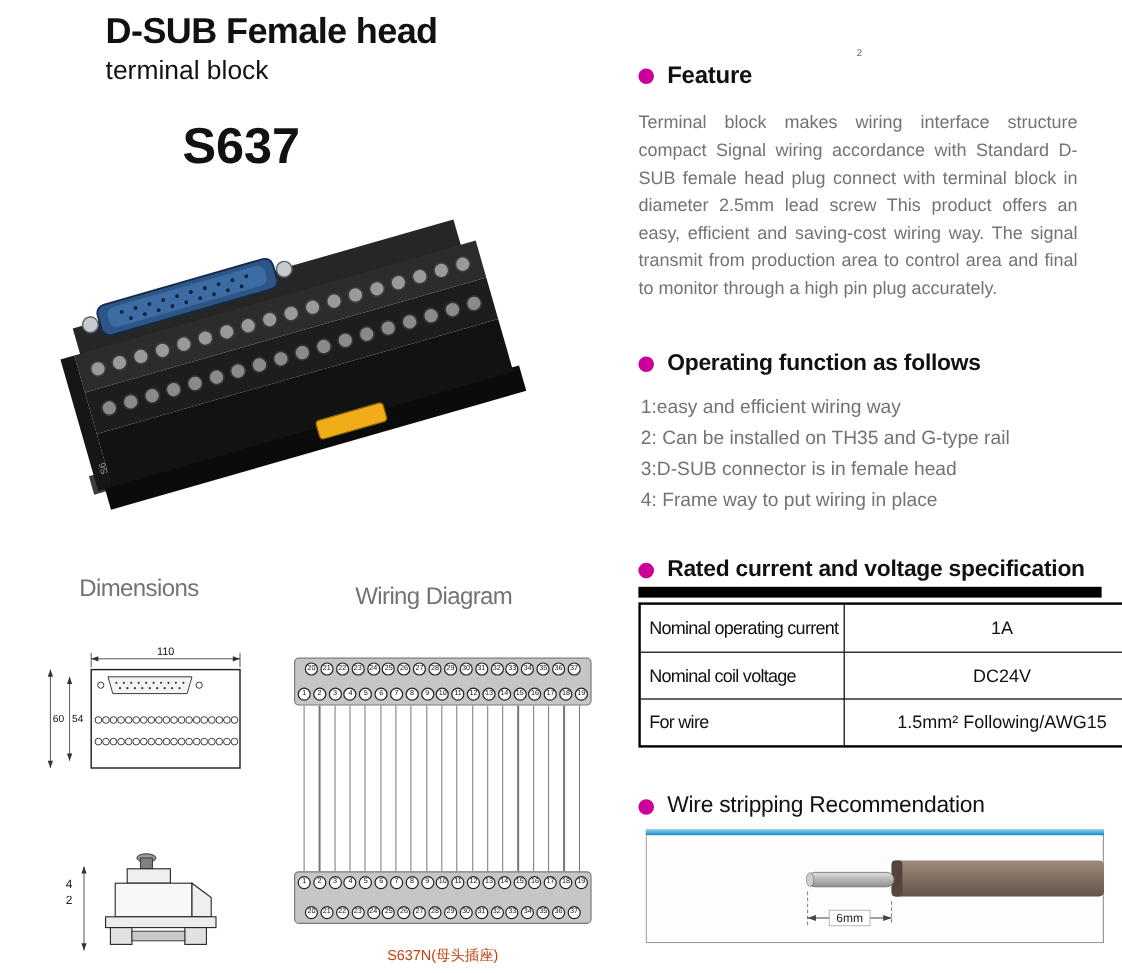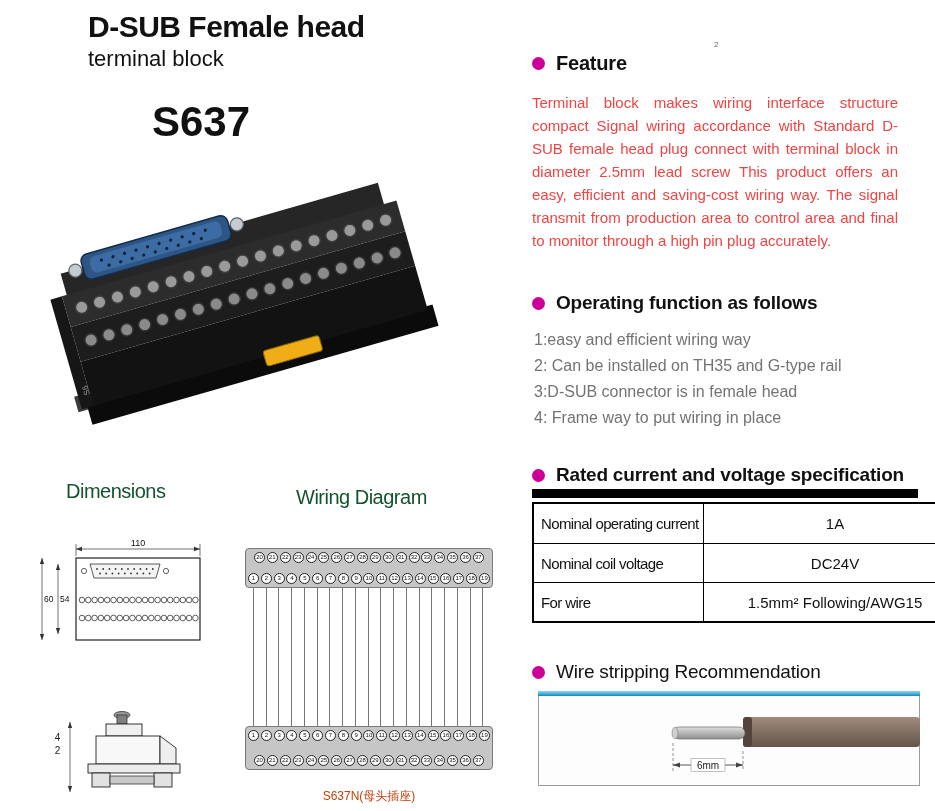--- a/index.html
+++ b/index.html
@@ -2,26 +2,26 @@
 <html><head>
 <meta charset="utf-8">
 <style>
   html,body{margin:0;padding:0;background:#fff;}
   .page{position:relative;width:935px;height:811px;background:#fff;overflow:hidden;
         font-family:"Liberation Sans",sans-serif;color:#111;}
   .abs{position:absolute;}
   .title{font-size:30px;font-weight:bold;letter-spacing:-0.5px;}
   .subtitle{font-size:22px;}
   .model{font-size:42px;font-weight:bold;}
-  .dim-head{font-size:20px;letter-spacing:-0.5px;color:#14532d;}
+  .dim-head{font-size:20px;letter-spacing:-0.5px;color:#737373;}
   .sec-head{display:flex;align-items:center;gap:11px;}
   .sec-head .txt{font-size:20px;font-weight:bold;letter-spacing:-0.2px;}
   .sec-head .txt.light{font-weight:400;font-size:19px;}
   .dot{width:13px;height:13px;border-radius:50%;background:#cc0099;flex:0 0 13px;}
-  .para{font-size:15px;line-height:23px;text-align:justify;color:#ef4444;}
+  .para{font-size:15px;line-height:23px;text-align:justify;color:#737373;}
   .op-item{font-size:16px;line-height:26px;color:#737373;}
   .black-bar{background:#000;height:9px;width:386px;}
   .spec-table{display:grid;grid-template-columns:170px 1fr;border:2px solid #000;width:436px;box-sizing:border-box;background:#fff;}
   .cell{height:39px;display:flex;align-items:center;border-top:1.5px solid #000;font-size:15px;box-sizing:border-box;}
   .cell.label{padding-left:7px;border-right:1.5px solid #000;letter-spacing:-0.6px;}
   .cell.value{justify-content:center;}
   .spec-table .cell:nth-child(-n+2){border-top:none;}
   .stray{font-size:8px;color:#666;}
   
   .wiring{width:248px;}

